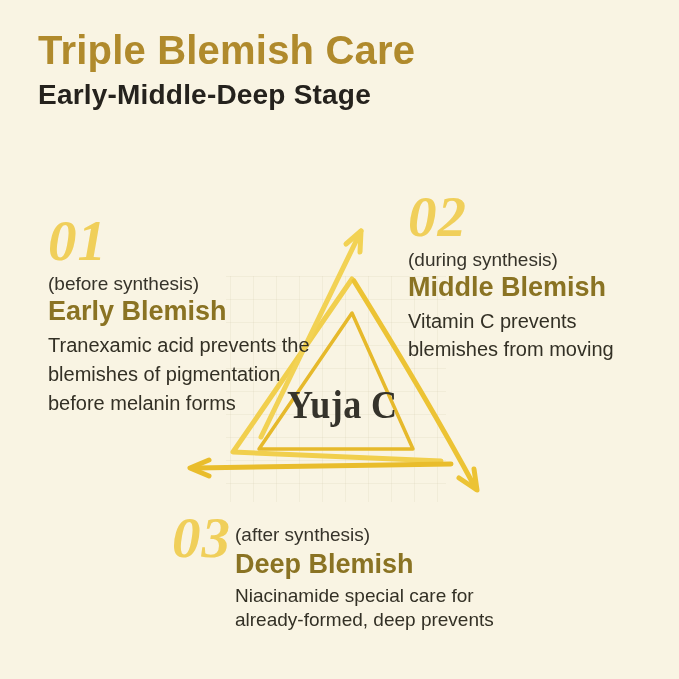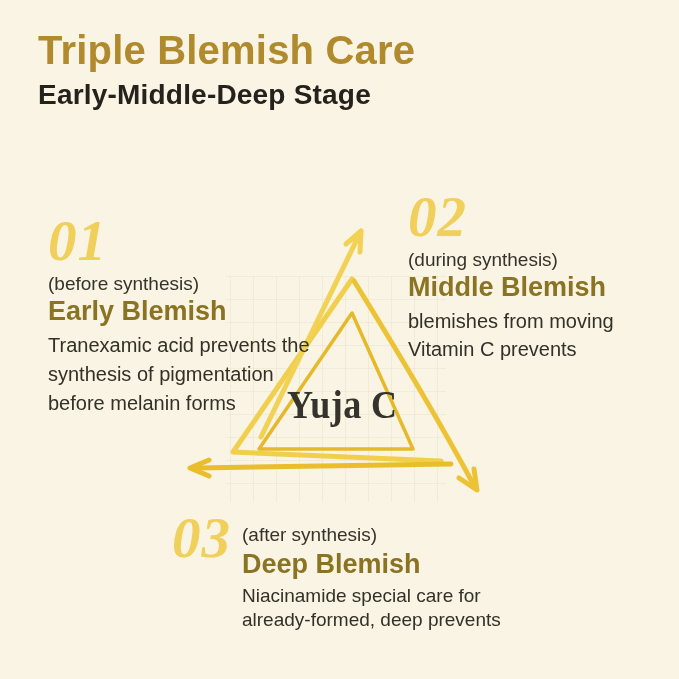--- a/index.html
+++ b/index.html
@@ -30,21 +30,21 @@
     margin-top:0; font-size:27px; font-weight:700; color:#8a7323;
     line-height:1.15; white-space:nowrap;
   }
   .stage .desc {
     margin-top:4px; font-size:20px; color:#333025; line-height:29px;
   }
   .desc div { white-space:nowrap; }
   .stage1 { left:48px;  top:212px; }
   .stage2 { left:408px; top:188px; }
   .stage2 .desc { line-height:28px; }
-  .stage3 { left:172px; top:509px; display:flex; gap:11px; }
+  .stage3 { left:172px; top:509px; display:flex; gap:4px; }
   .stage3 .col { padding-top:2px; }
   .stage3 .phase { margin-top:13px; }
   .stage3 .name { margin-top:2px; }
   .stage3 .desc { margin-top:4px; font-size:19px; line-height:24.5px; }
   .center-label {
     left:287px; top:384px;
     font-family:"Liberation Serif", serif; font-weight:700;
     font-size:41px; line-height:1; color:#35332b; letter-spacing:0.5px;
     transform:scaleX(0.88); transform-origin:left top; white-space:nowrap;
   }
@@ -86,32 +86,32 @@
 
   <div class="abs title-accent">Triple Blemish Care</div>
   <div class="abs title-main">Early-Middle-Deep Stage</div>
 
   <section class="stage stage1">
     <div class="num">01</div>
     <div class="phase">(before synthesis)</div>
     <div class="name">Early Blemish</div>
     <div class="desc">
       <div>Tranexamic acid prevents the</div>
-      <div>synthesis of pigmentation</div>
+      <div>blemishes of pigmentation</div>
       <div>before melanin forms</div>
     </div>
   </section>
 
   <section class="stage stage2">
     <div class="num">02</div>
     <div class="phase">(during synthesis)</div>
     <div class="name">Middle Blemish</div>
     <div class="desc">
+      <div>Vitamin C prevents</div>
       <div>blemishes from moving</div>
-      <div>Vitamin C prevents</div>
     </div>
   </section>
 
   <section class="stage stage3">
     <div class="num">03</div>
     <div class="col">
       <div class="phase">(after synthesis)</div>
       <div class="name">Deep Blemish</div>
       <div class="desc">
         <div>Niacinamide special care for</div>

